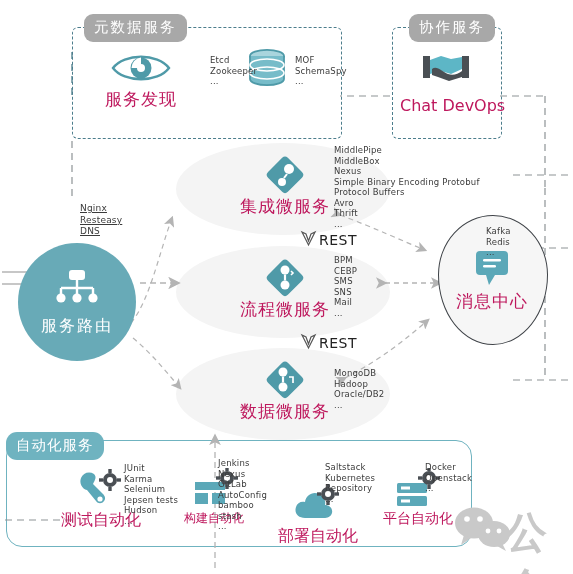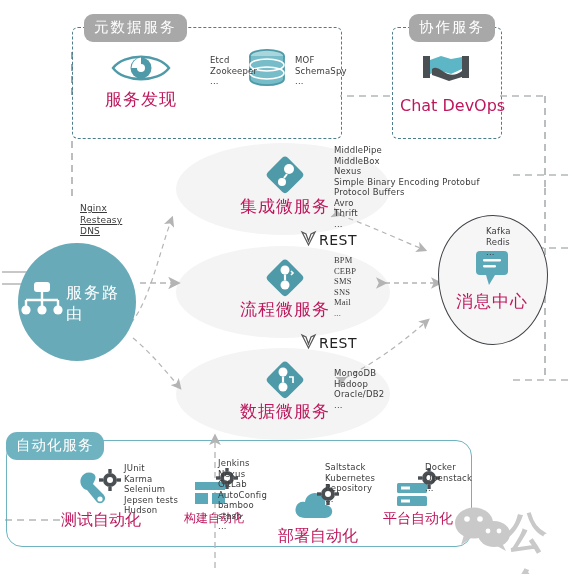--- a/index.html
+++ b/index.html
@@ -82,21 +82,21 @@
     z-index:5;
   }
 
   
   .circle{
     position:absolute;
     border-radius:50%;
     background:#68aab7;
     z-index:18;
     display:flex;
-    flex-direction:row;
+    flex-direction:column;
     align-items:center;
     justify-content:center;
   }
   .circle .cn{
     color:#ffffff;font-size:16px;letter-spacing:2px;margin-top:4px;
   }
 
   
   .egg{
     position:absolute;
@@ -287,21 +287,21 @@
       <svg width="44" height="44" viewBox="0 0 44 44">
         <rect x="22" y="2" width="28" height="28" rx="4" transform="rotate(45 22 2)" fill="#4f9aa8"></rect>
         <circle cx="22" cy="14" r="4.5" fill="#ffffff"></circle>
         <circle cx="22" cy="29" r="4.5" fill="#ffffff"></circle>
         <path d="M22,18.5 L22,24.5" stroke="#ffffff" stroke-width="2.2"></path>
         <path d="M28,15 L30,17 L28,19" stroke="#ffffff" stroke-width="1.6" fill="none"></path>
       </svg>
     </div>
     <div class="cn">流程微服务</div>
   </div>
-  <div class="stack" style="left:334px;top:255px;font-family:Liberation Serif, serif;">
+  <div class="stack" style="left:334px;top:255px;">
     <div>BPM</div>
     <div>CEBP</div>
     <div>SMS</div>
     <div>SNS</div>
     <div>Mail</div>
     <div>...</div>
   </div>
 
   <div class="rest" style="left:300px;top:333px;">
     <svg width="17" height="20" viewBox="0 0 17 20" style="vertical-align:-5px;margin-right:2px;">

